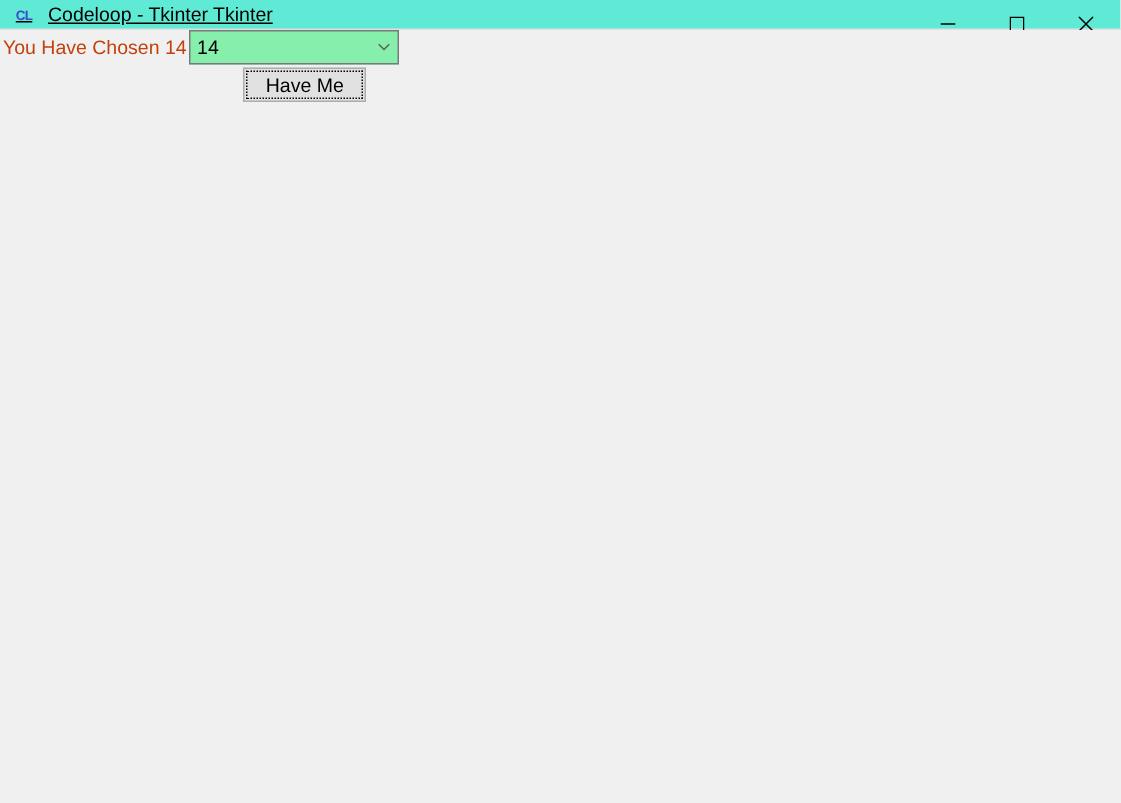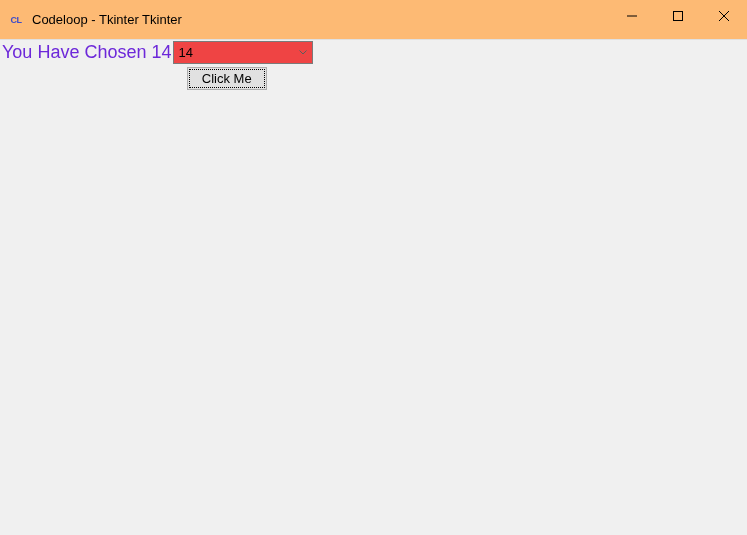--- a/index.html
+++ b/index.html
@@ -15,27 +15,28 @@
       overflow: hidden;
     }
     .window {
       width: 747px;
       height: 535px;
       background: #f0f0f0;
       display: flex;
       flex-direction: column;
     }
     .titlebar {
-      height: 40px;
-      background: #fdba74;
+      height: 20px;
+      background: #5eead4;
       display: flex;
       align-items: center;
       justify-content: space-between;
       padding-left: 8px;
       border-bottom: 1px solid #e0e0e0;
+      text-decoration: underline;
     }
     .titlebar-left {
       display: flex;
       align-items: center;
       gap: 8px;
     }
     .app-icon {
       width: 16px;
       height: 16px;
       display: flex;
@@ -73,29 +74,29 @@
       padding: 0;
     }
     .content-grid {
       display: inline-block;
     }
     .row1 {
       display: flex;
       align-items: center;
     }
     .chosen-label {
-      font-size: 18px;
-      color: #6d28d9;
+      font-size: 13px;
+      color: #c2410c;
       padding: 2px 1px 2px 2px;
       white-space: nowrap;
     }
     .combo {
       width: 140px;
       height: 23px;
-      background: #ef4444;
+      background: #86efac;
       border: 1px solid #7a7a7a;
       display: flex;
       align-items: center;
       position: relative;
       margin-left: 1px;
     }
     .combo-value {
       flex: 1;
       font-size: 13px;
       color: #000;
@@ -166,17 +167,17 @@
         <div class="combo">
           <div class="combo-value">14</div>
           <div class="combo-arrow">
             <svg viewBox="0 0 8 5">
                 <polyline points="0.5,0.5 4,4 7.5,0.5" fill="none" stroke="#5c5c5c" stroke-width="1"></polyline>
               </svg>
           </div>
         </div>
       </div>
       <div class="row2">
-        <button class="click-btn">Click Me</button>
+        <button class="click-btn">Have Me</button>
       </div>
     </div>
   </div>
 </div>
 
 </body></html>

